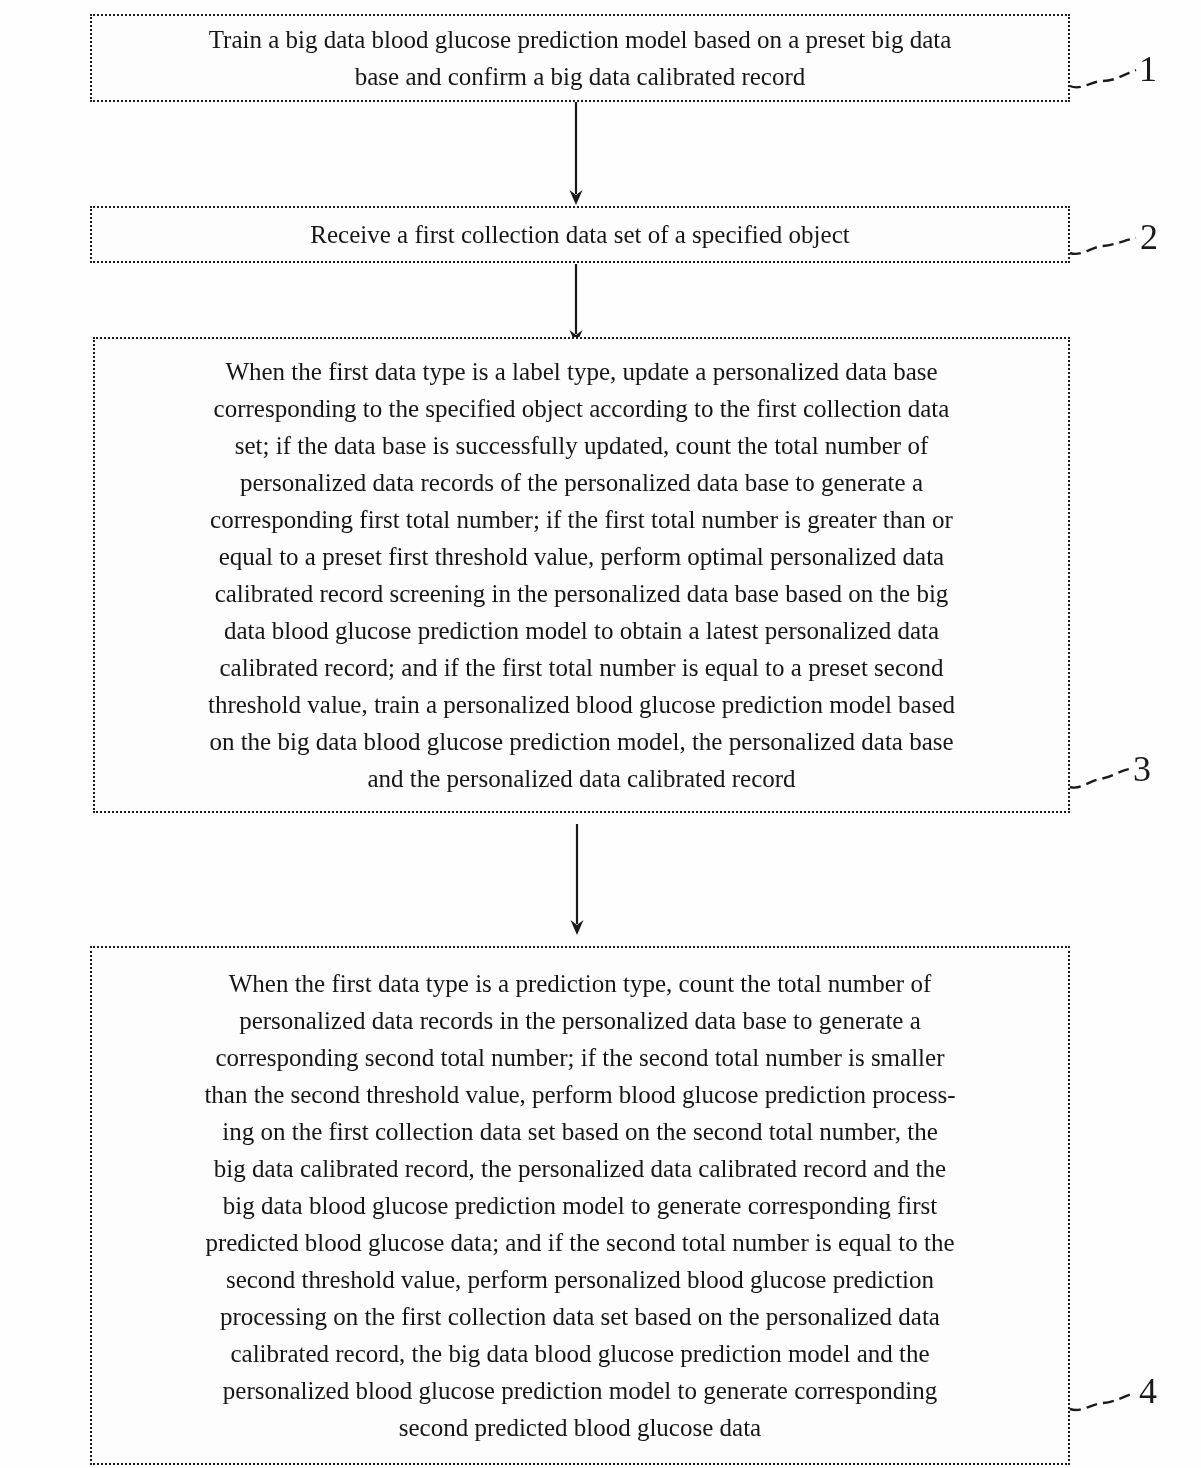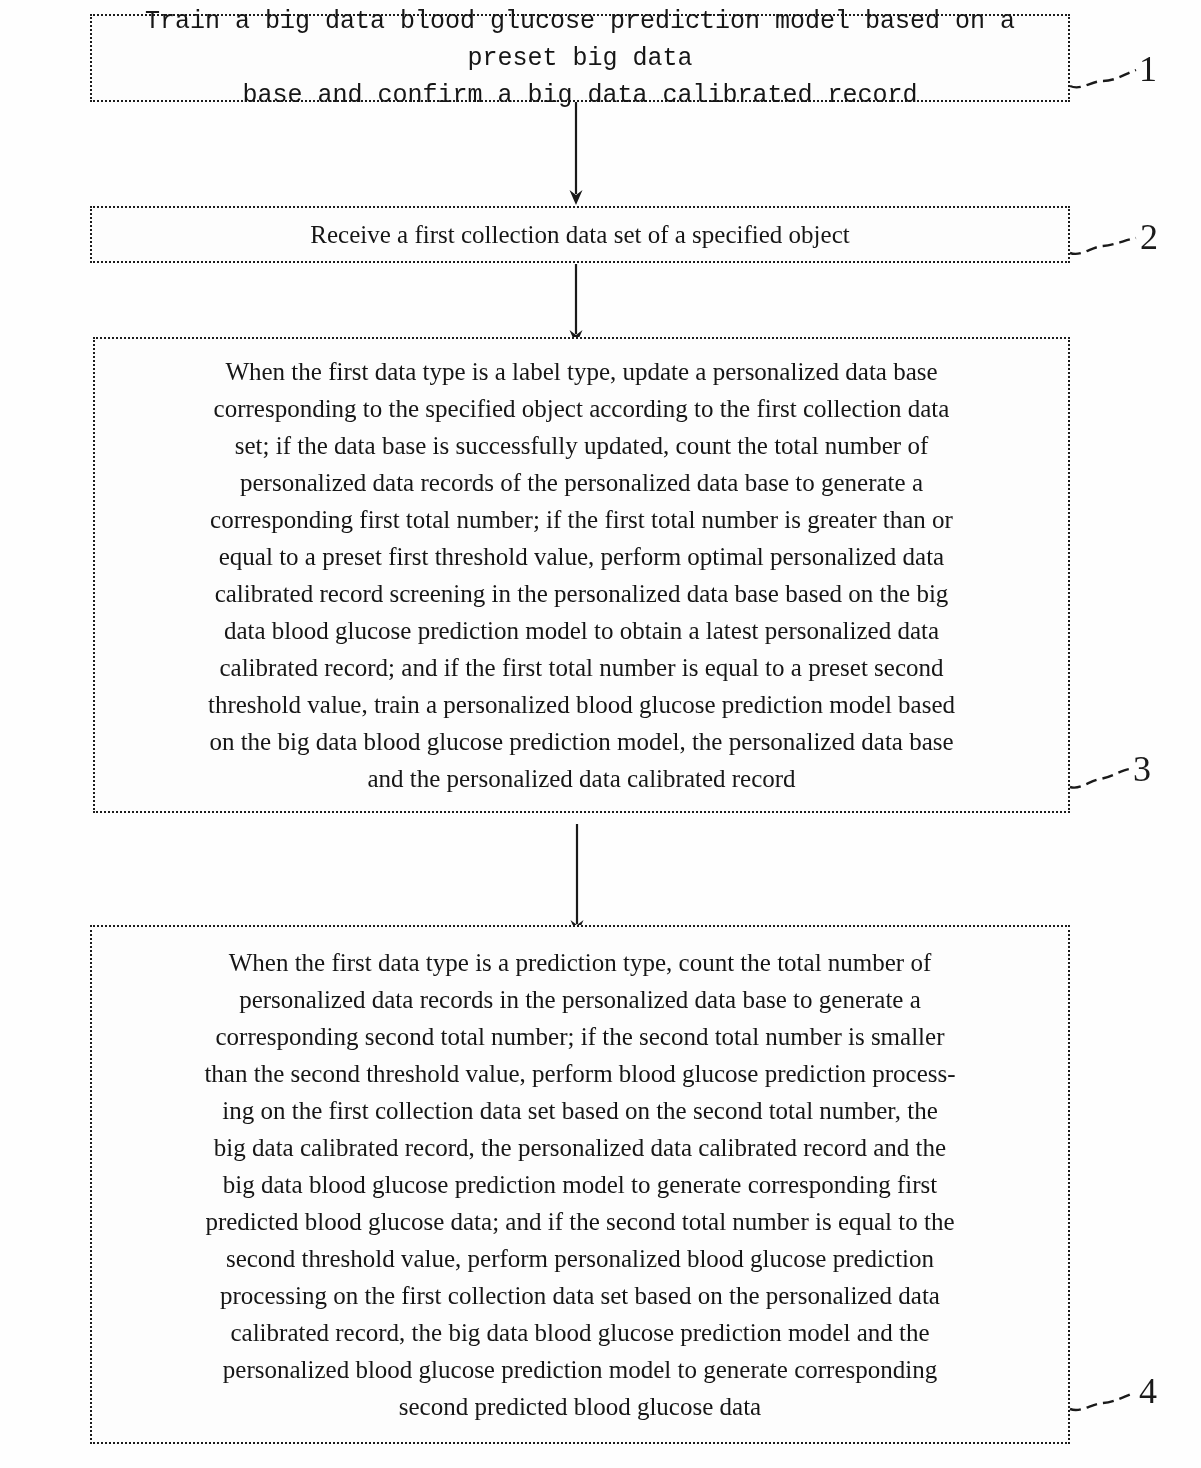--- a/index.html
+++ b/index.html
@@ -48,21 +48,21 @@
     line-height: 38px;
     color: #1a1a1a;
     font-family: "Liberation Serif", serif;
   }
 </style>
 </head>
 <body>
 
 <div class="page">
 
-  <div class="flow-box" style="left:90px; top:14px; width:980px; height:88px;font-family:Liberation Mono, monospace;">
+  <div class="flow-box" style="left:90px; top:14px; width:980px; height:88px;">
     <div class="box-text">Train a big data blood glucose prediction model based on a preset big data
 base and confirm a big data calibrated record</div>
   </div>
 
   <svg class="arrow" style="left:565px; top:102px;" width="22" height="104">
     <line x1="11" y1="0" x2="11" y2="92" stroke="#1a1a1a" stroke-width="2.2"></line>
     <polygon points="11,103 4.5,88 11,93 17.5,88" fill="#1a1a1a"></polygon>
   </svg>
 
   <div class="flow-box" style="left:90px; top:206px; width:980px; height:57px;font-family:Liberation Serif, serif;">
@@ -87,21 +87,21 @@
 threshold value, train a personalized blood glucose prediction model based
 on the big data blood glucose prediction model, the personalized data base
 and the personalized data calibrated record</div>
   </div>
 
   <svg class="arrow" style="left:566px; top:824px;" width="22" height="112">
     <line x1="11" y1="0" x2="11" y2="100" stroke="#1a1a1a" stroke-width="2.2"></line>
     <polygon points="11,111 4.5,96 11,101 17.5,96" fill="#1a1a1a"></polygon>
   </svg>
 
-  <div class="flow-box" style="left:90px; top:925px; width:980px; height:519px;">
+  <div class="flow-box" style="left:90px; top:946px; width:980px; height:519px;">
     <div class="box-text">When the first data type is a prediction type, count the total number of
 personalized data records in the personalized data base to generate a
 corresponding second total number; if the second total number is smaller
 than the second threshold value, perform blood glucose prediction process-
 ing on the first collection data set based on the second total number, the
 big data calibrated record, the personalized data calibrated record and the
 big data blood glucose prediction model to generate corresponding first
 predicted blood glucose data; and if the second total number is equal to the
 second threshold value, perform personalized blood glucose prediction
 processing on the first collection data set based on the personalized data

